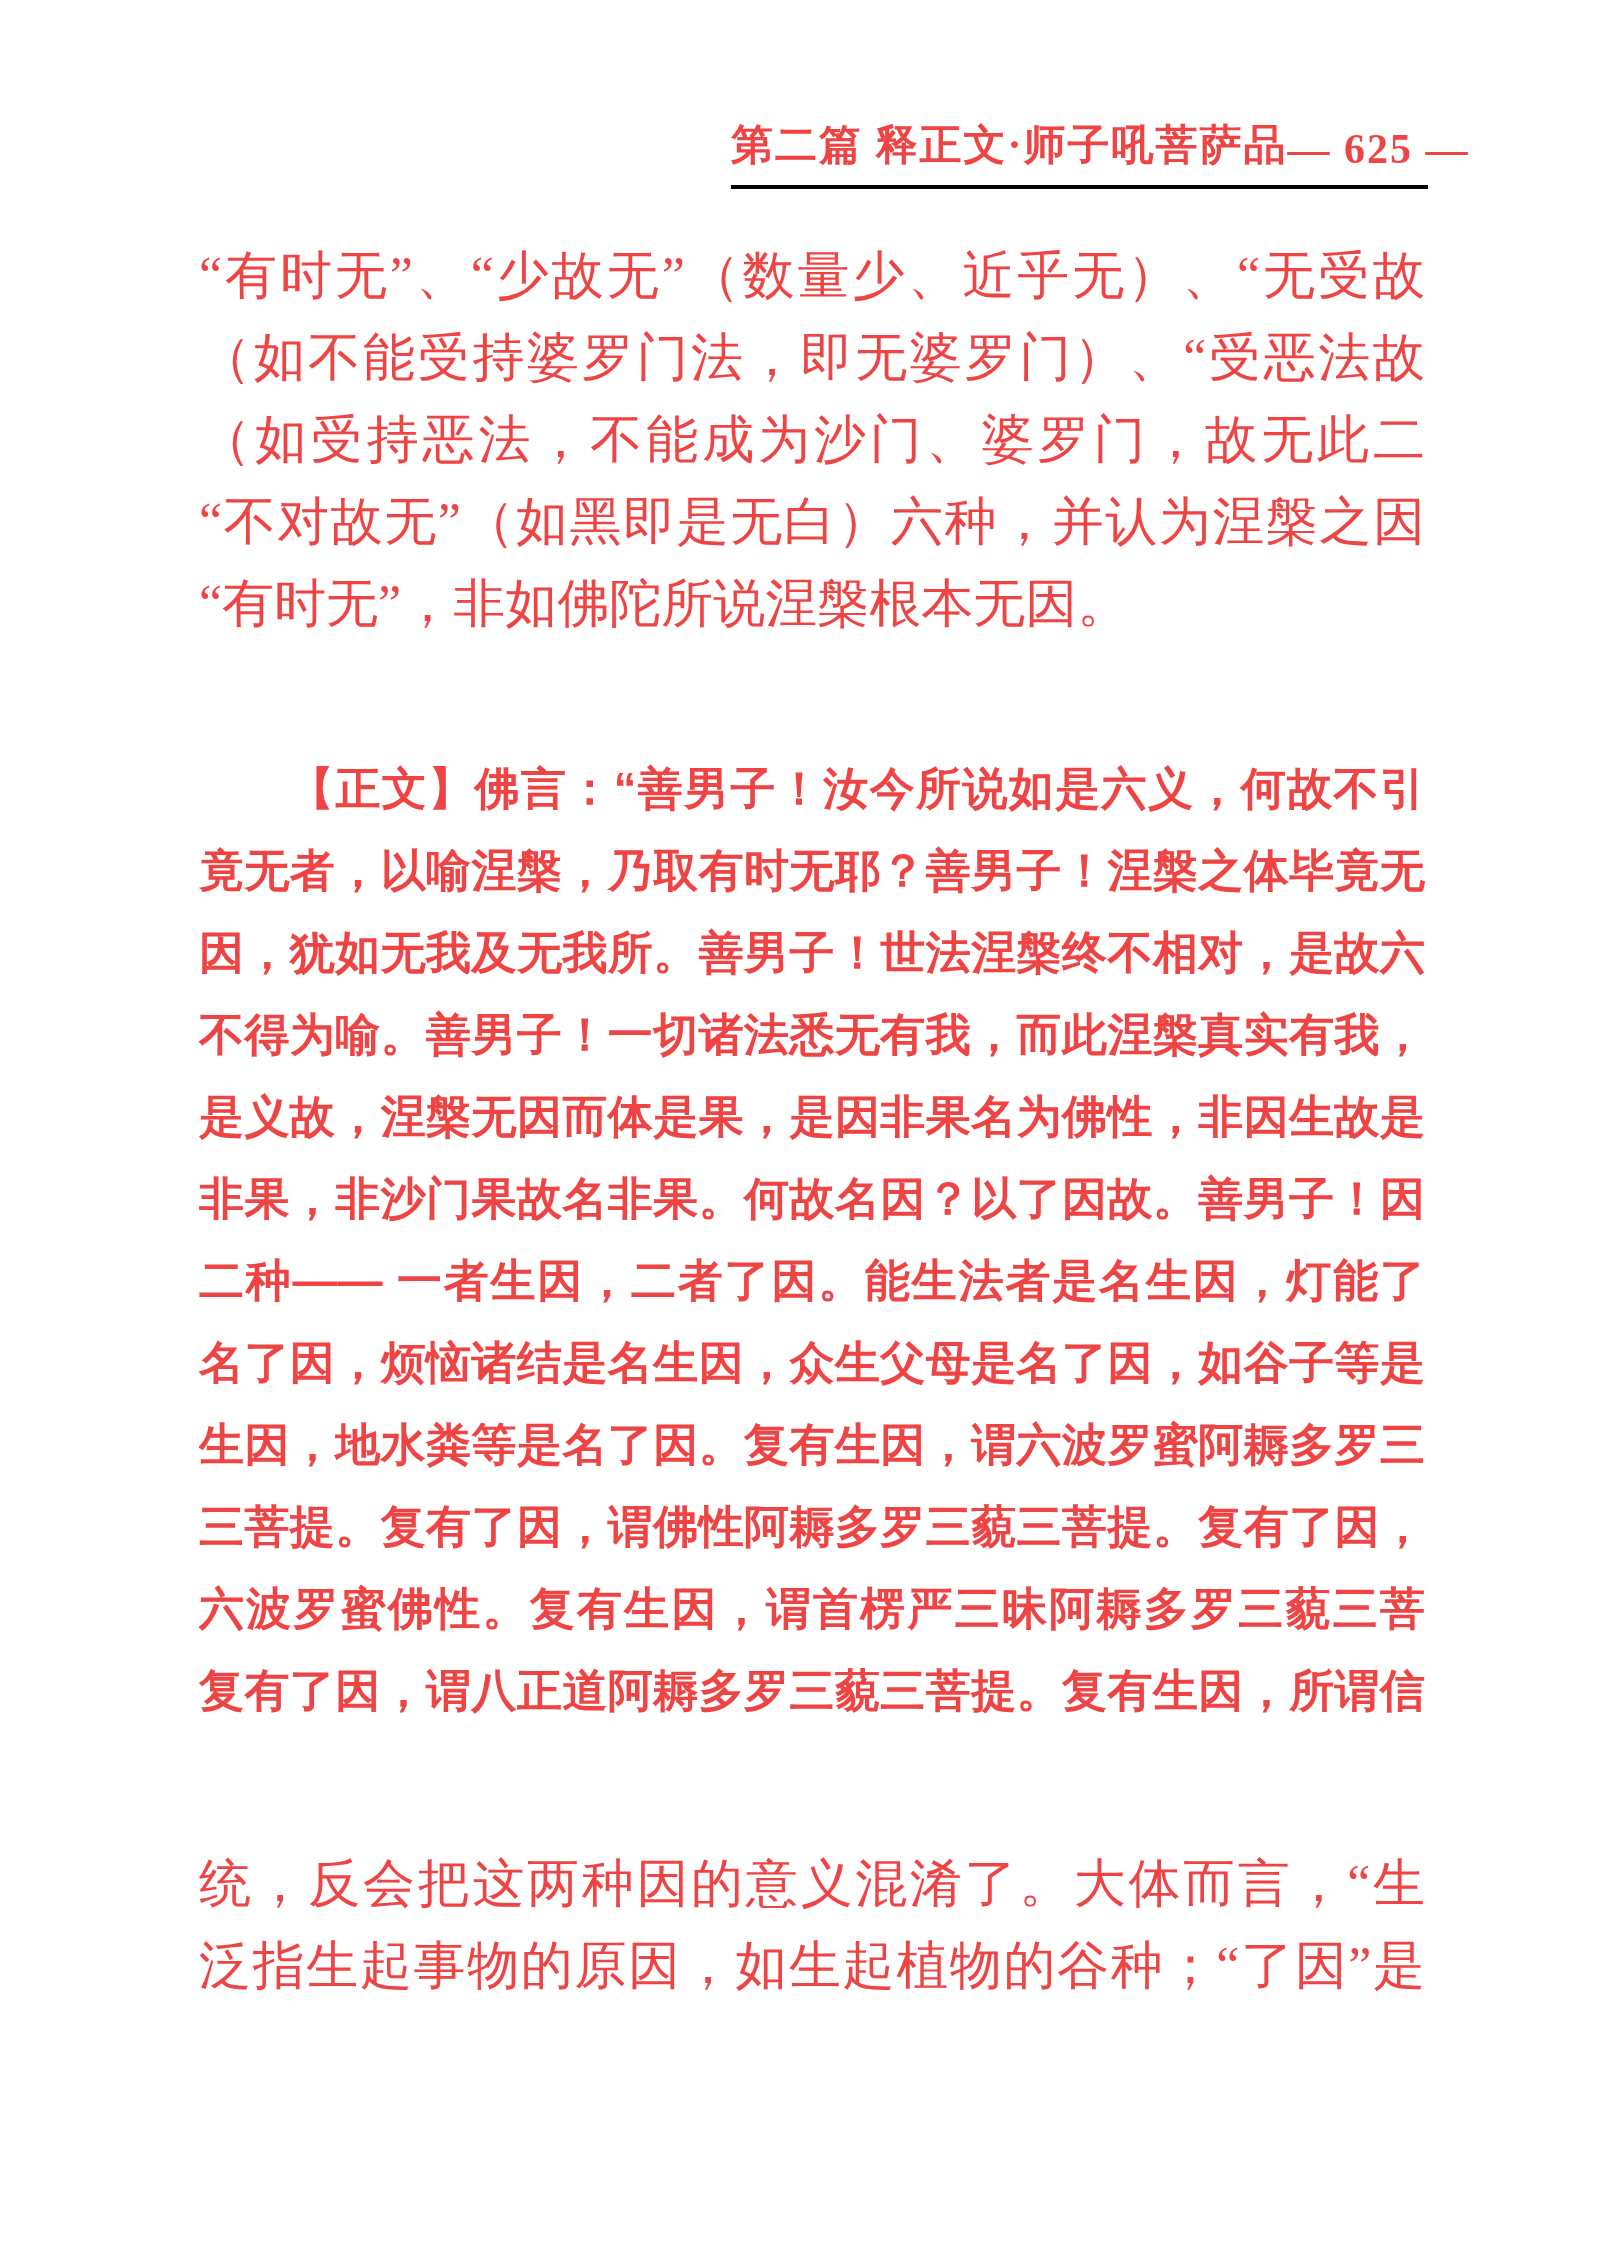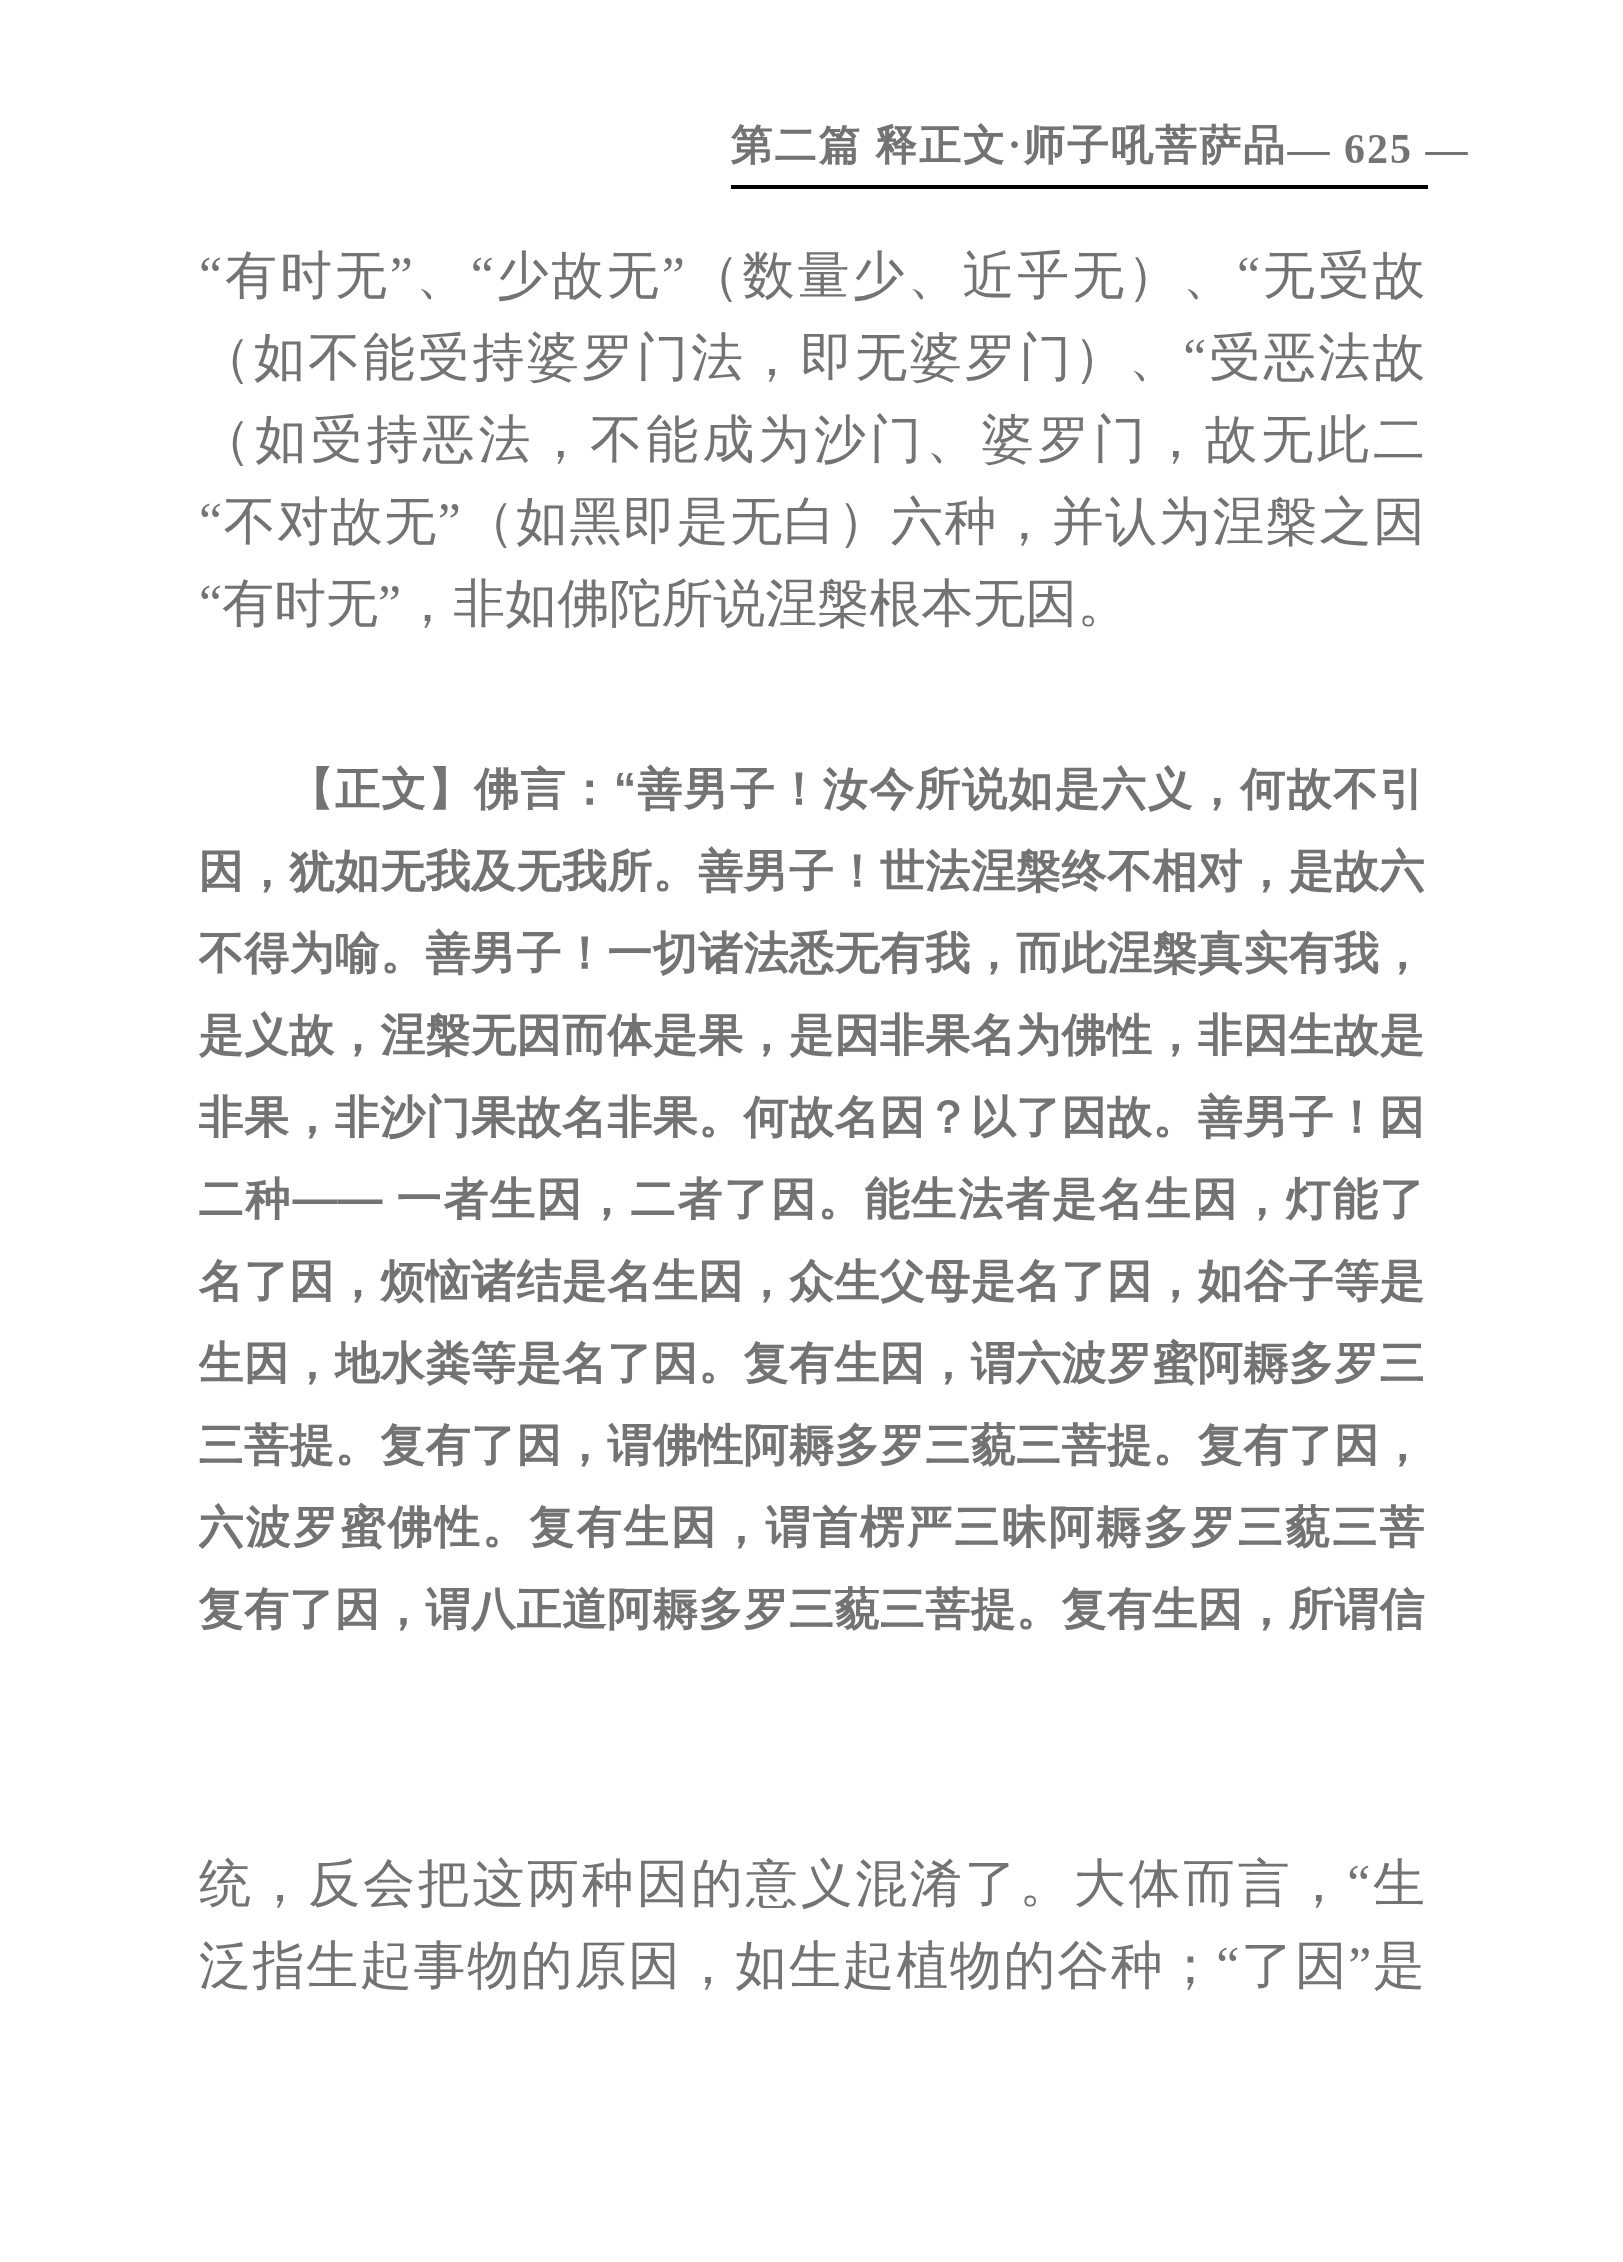--- a/index.html
+++ b/index.html
@@ -5,21 +5,21 @@
   html, body {
     margin: 0;
     padding: 0;
     background: #ffffff;
   }
   .page {
     position: relative;
     width: 1624px;
     height: 2263px;
     background: #ffffff;
-    color: #737373;
+    color: #ef4444;
     overflow: hidden;
   }
   
   .header {
     position: absolute;
     left: 731px;
     top: 117px;
     width: 697px;
     display: flex;
     justify-content: space-between;
@@ -78,20 +78,21 @@
   <div class="para para-kai" id="p0">
       <div class="line just">“有时无”、“少故无”（数量少、近乎无）、“无受故无”</div>
       <div class="line just">（如不能受持婆罗门法，即无婆罗门）、“受恶法故无”</div>
       <div class="line just">（如受持恶法，不能成为沙门、婆罗门，故无此二者）与</div>
       <div class="line just">“不对故无”（如黑即是无白）六种，并认为涅槃之因乃</div>
       <div class="line">“有时无”，非如佛陀所说涅槃根本无因。</div>
     </div>
 
   <div class="para para-hei" id="p1">
       <div class="line just indent">【正文】佛言：“善男子！汝今所说如是六义，何故不引毕</div>
+      <div class="line just">竟无者，以喻涅槃，乃取有时无耶？善男子！涅槃之体毕竟无</div>
       <div class="line just">因，犹如无我及无我所。善男子！世法涅槃终不相对，是故六事</div>
       <div class="line just">不得为喻。善男子！一切诸法悉无有我，而此涅槃真实有我，以</div>
       <div class="line just">是义故，涅槃无因而体是果，是因非果名为佛性，非因生故是因</div>
       <div class="line just">非果，非沙门果故名非果。何故名因？以了因故。善男子！因有</div>
       <div class="line just">二种—— 一者生因，二者了因。能生法者是名生因，灯能了物故</div>
       <div class="line just">名了因，烦恼诸结是名生因，众生父母是名了因，如谷子等是名</div>
       <div class="line just">生因，地水粪等是名了因。复有生因，谓六波罗蜜阿耨多罗三藐</div>
       <div class="line just">三菩提。复有了因，谓佛性阿耨多罗三藐三菩提。复有了因，谓</div>
       <div class="line just">六波罗蜜佛性。复有生因，谓首楞严三昧阿耨多罗三藐三菩提。</div>
       <div class="line just">复有了因，谓八正道阿耨多罗三藐三菩提。复有生因，所谓信心</div>

